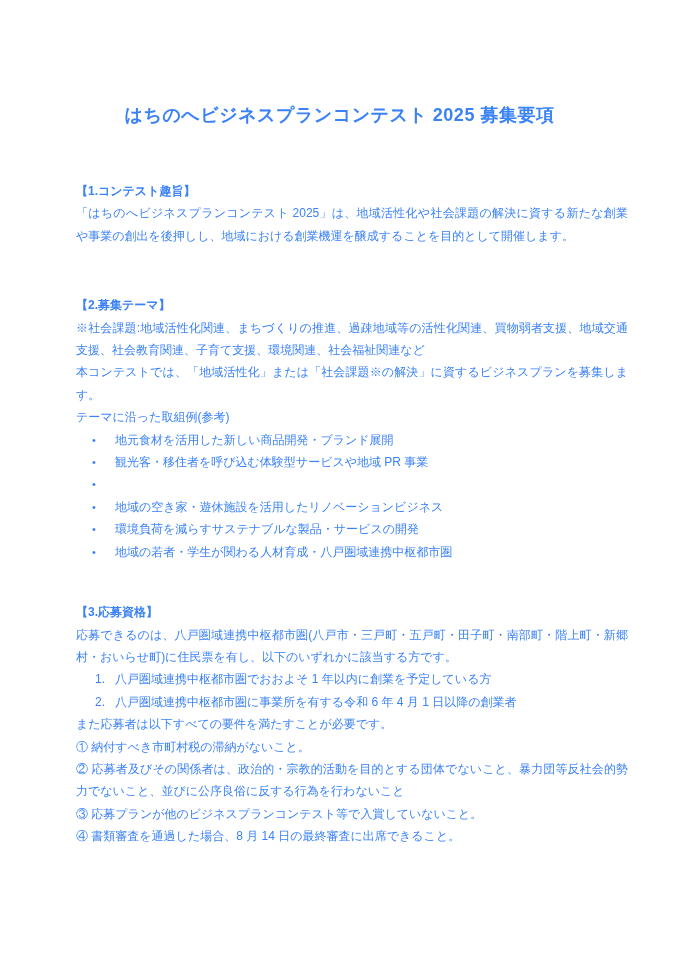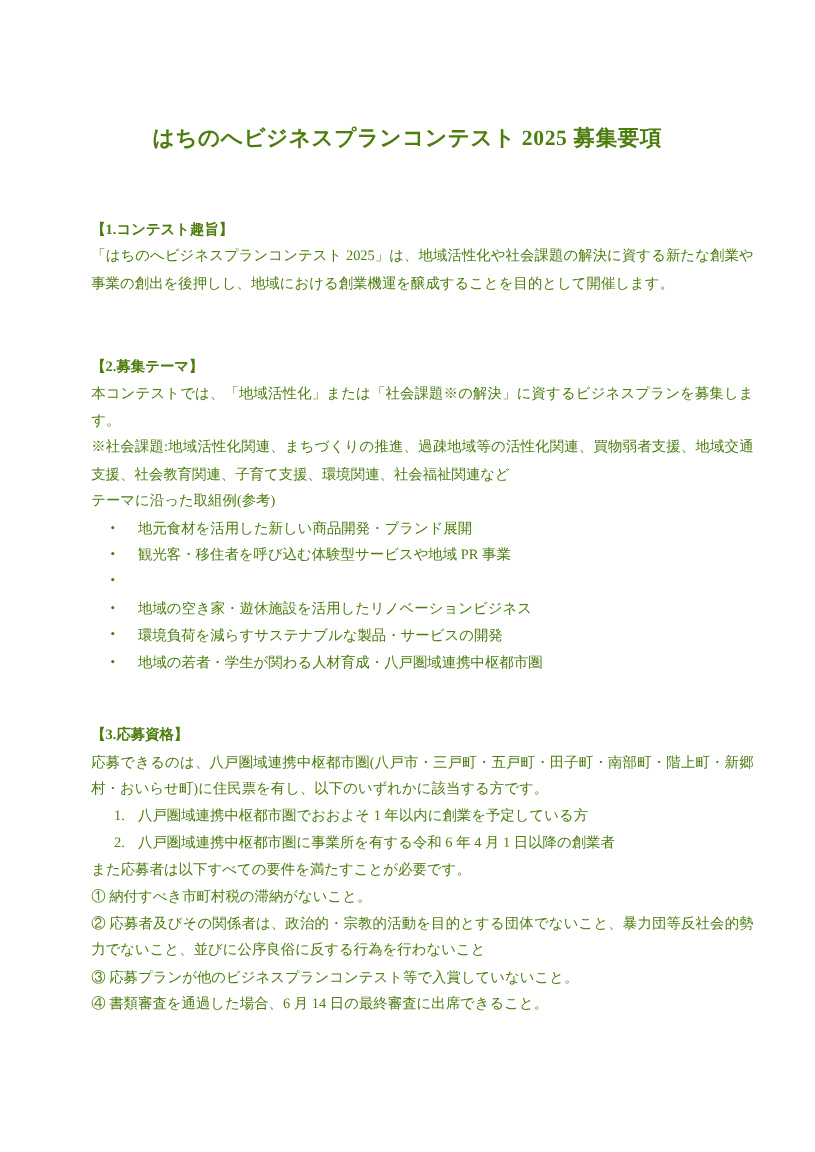--- a/index.html
+++ b/index.html
@@ -6,22 +6,22 @@
     margin: 0;
     padding: 0;
     background: #ffffff;
   }
   .page {
     position: relative;
     width: 679px;
     height: 956px;
     background: #ffffff;
     overflow: hidden;
-    font-family: Liberation Serif, serif;
-    color: #4d7c0f;
+    font-family: Liberation Sans, sans-serif;
+    color: #3b82f6;
     -webkit-font-smoothing: antialiased;
   }
   .doc-title {
     margin: 0;
     padding-top: 102px;
     font-size: 18px;
     line-height: 26px;
     font-weight: 600;
     letter-spacing: 0.5px;
     text-align: center;
@@ -81,22 +81,22 @@
 
   <div class="content">
 
     <section class="sec-purpose">
       <h2>【1.コンテスト趣旨】</h2>
       <p>「はちのへビジネスプランコンテスト 2025」は、地域活性化や社会課題の解決に資する新たな創業や事業の創出を後押しし、地域における創業機運を醸成することを目的として開催します。</p>
     </section>
 
     <section class="sec-theme">
       <h2>【2.募集テーマ】</h2>
+      <p>※社会課題:地域活性化関連、まちづくりの推進、過疎地域等の活性化関連、買物弱者支援、地域交通支援、社会教育関連、子育て支援、環境関連、社会福祉関連など</p>
       <p>本コンテストでは、「地域活性化」または「社会課題※の解決」に資するビジネスプランを募集します。</p>
-      <p>※社会課題:地域活性化関連、まちづくりの推進、過疎地域等の活性化関連、買物弱者支援、地域交通支援、社会教育関連、子育て支援、環境関連、社会福祉関連など</p>
 
       <p class="examples-title">テーマに沿った取組例(参考)</p>
 
       <ul class="example-list">
         <li class="example-item">
           <span class="marker">•</span>
           <span>地元食材を活用した新しい商品開発・ブランド展開</span>
         </li>
         <li class="example-item">
           <span class="marker">•</span>
@@ -133,17 +133,17 @@
           <span class="marker">2.</span>
           <span>八戸圏域連携中枢都市圏に事業所を有する令和 6 年 4 月 1 日以降の創業者</span>
         </li>
       </ol>
 
       <p class="req-intro">また応募者は以下すべての要件を満たすことが必要です。</p>
 
       <p>① 納付すべき市町村税の滞納がないこと。</p>
       <p>② 応募者及びその関係者は、政治的・宗教的活動を目的とする団体でないこと、暴力団等反社会的勢力でないこと、並びに公序良俗に反する行為を行わないこと</p>
       <p>③ 応募プランが他のビジネスプランコンテスト等で入賞していないこと。</p>
-      <p>④ 書類審査を通過した場合、6 月 14 日の最終審査に出席できること。</p>
+      <p>④ 書類審査を通過した場合、8 月 14 日の最終審査に出席できること。</p>
     </section>
 
   </div>
 </div>
 
 </body></html>

